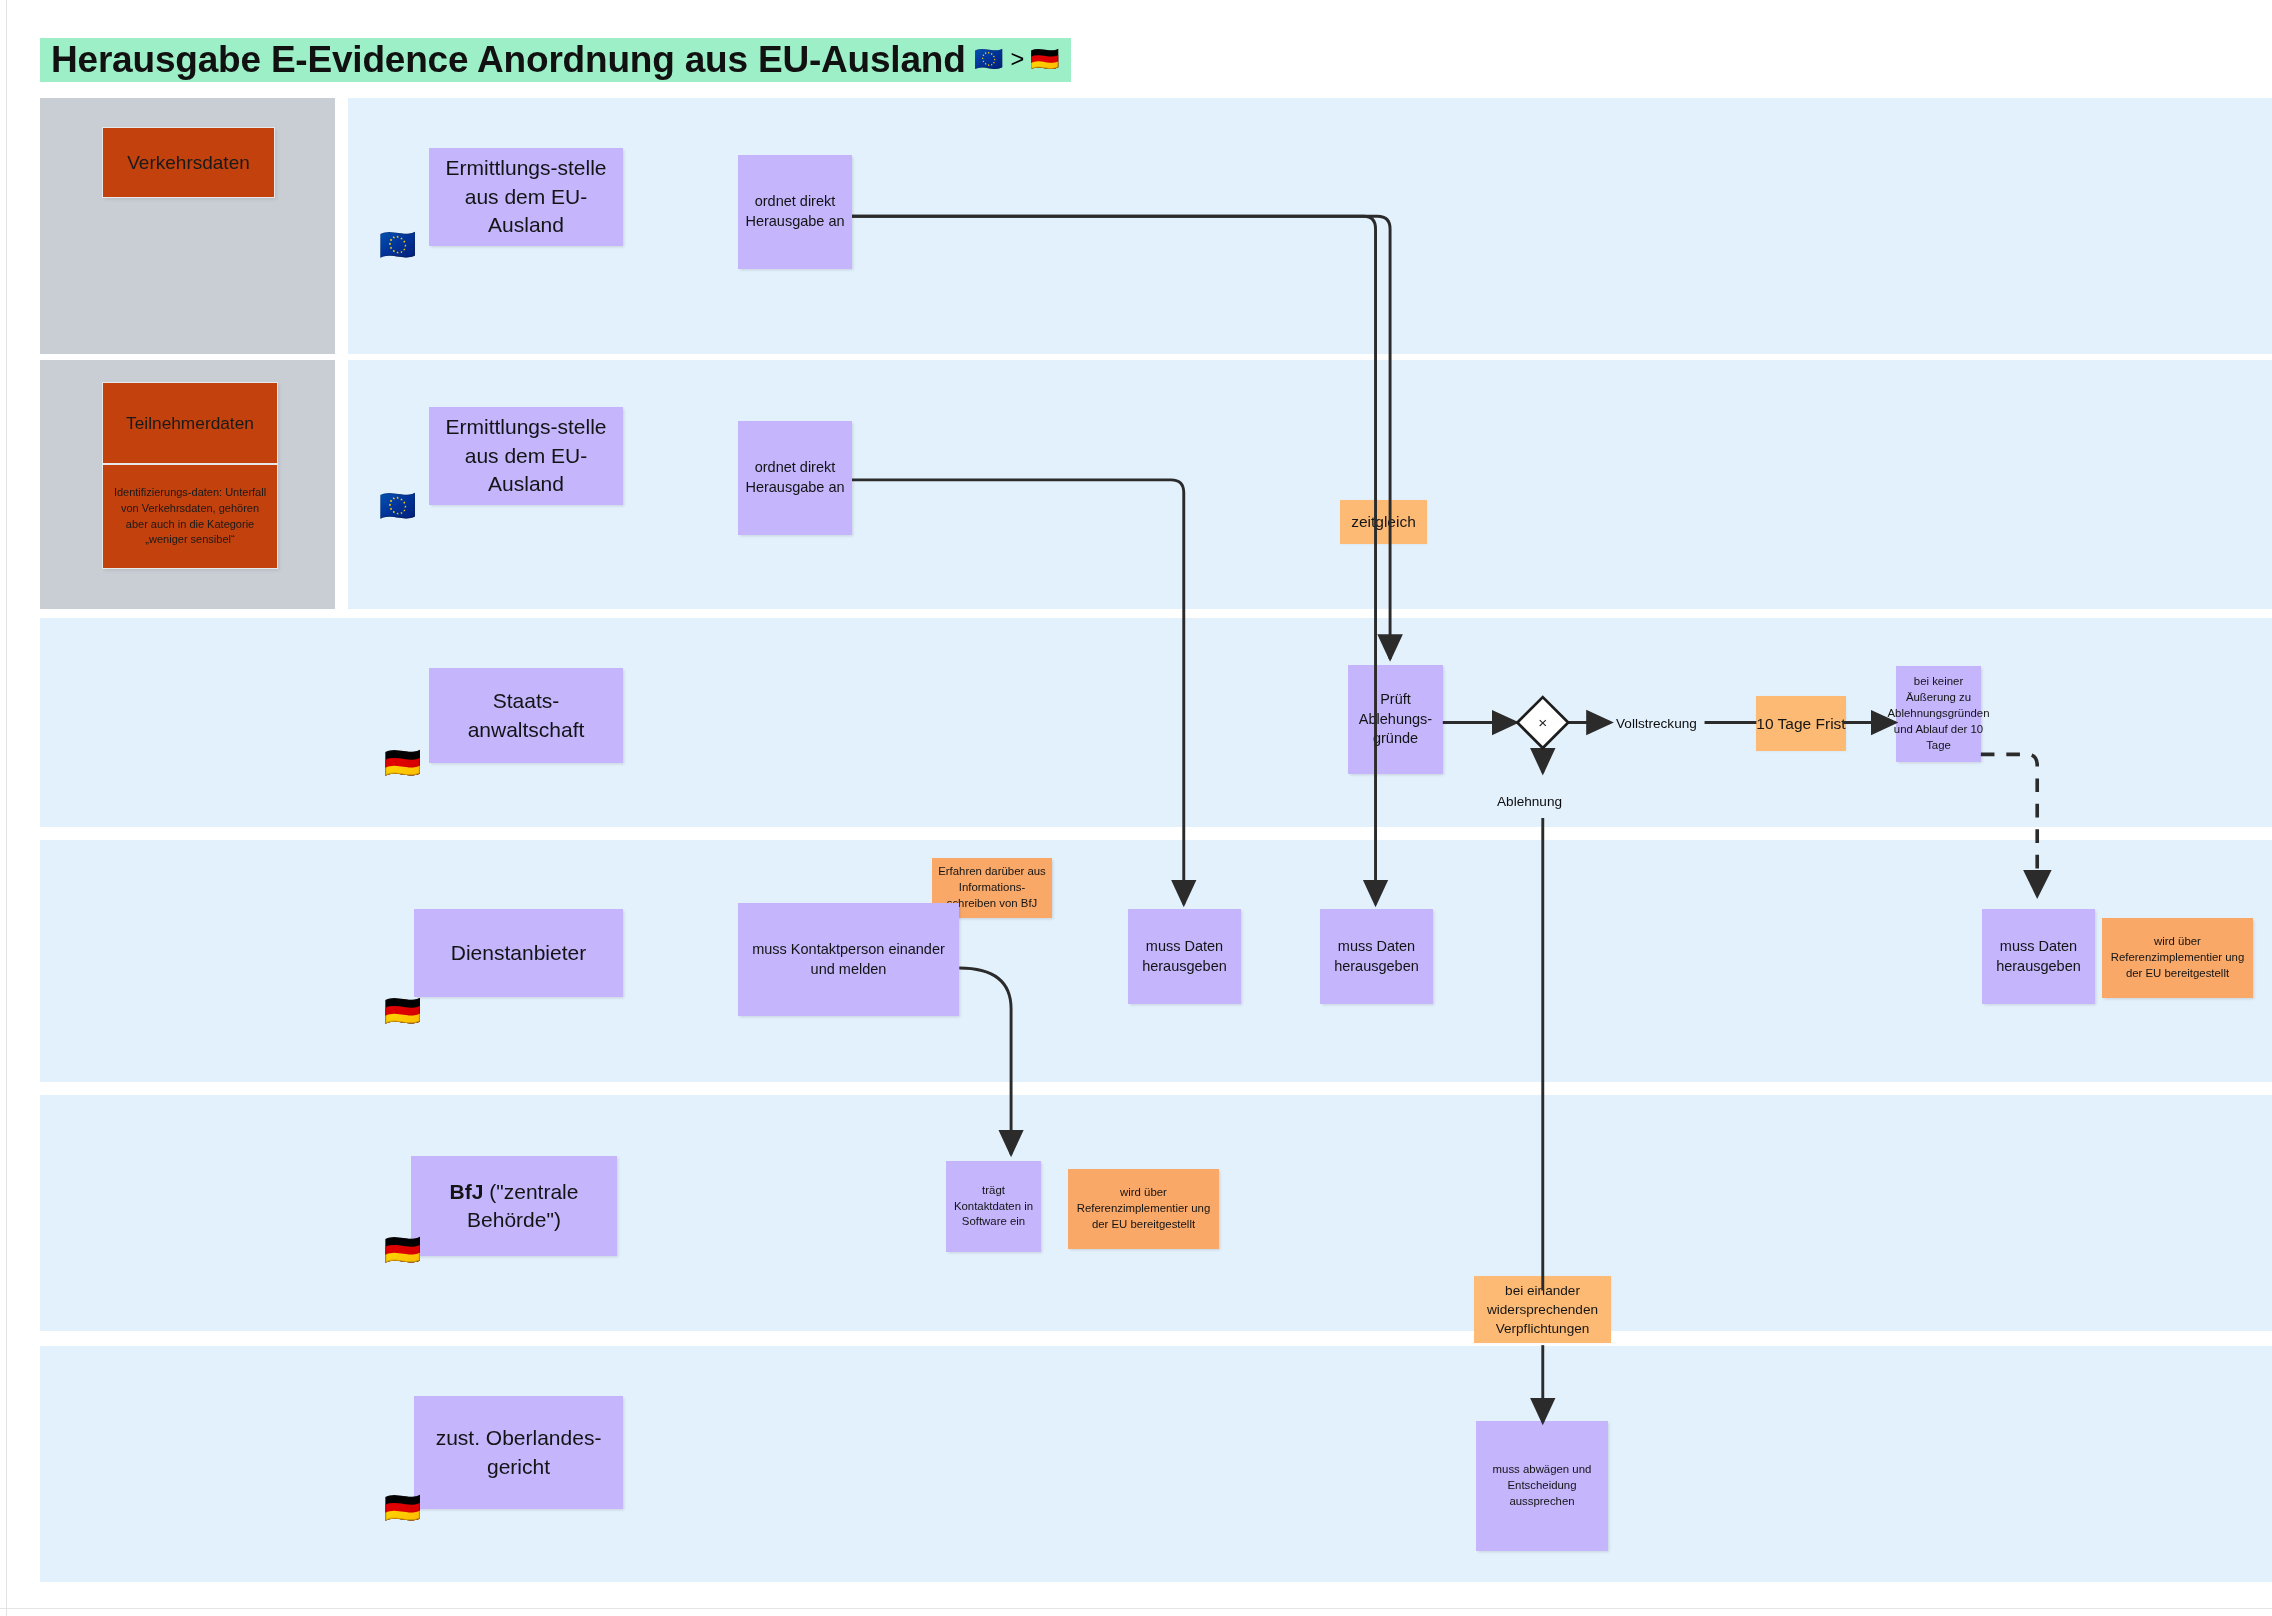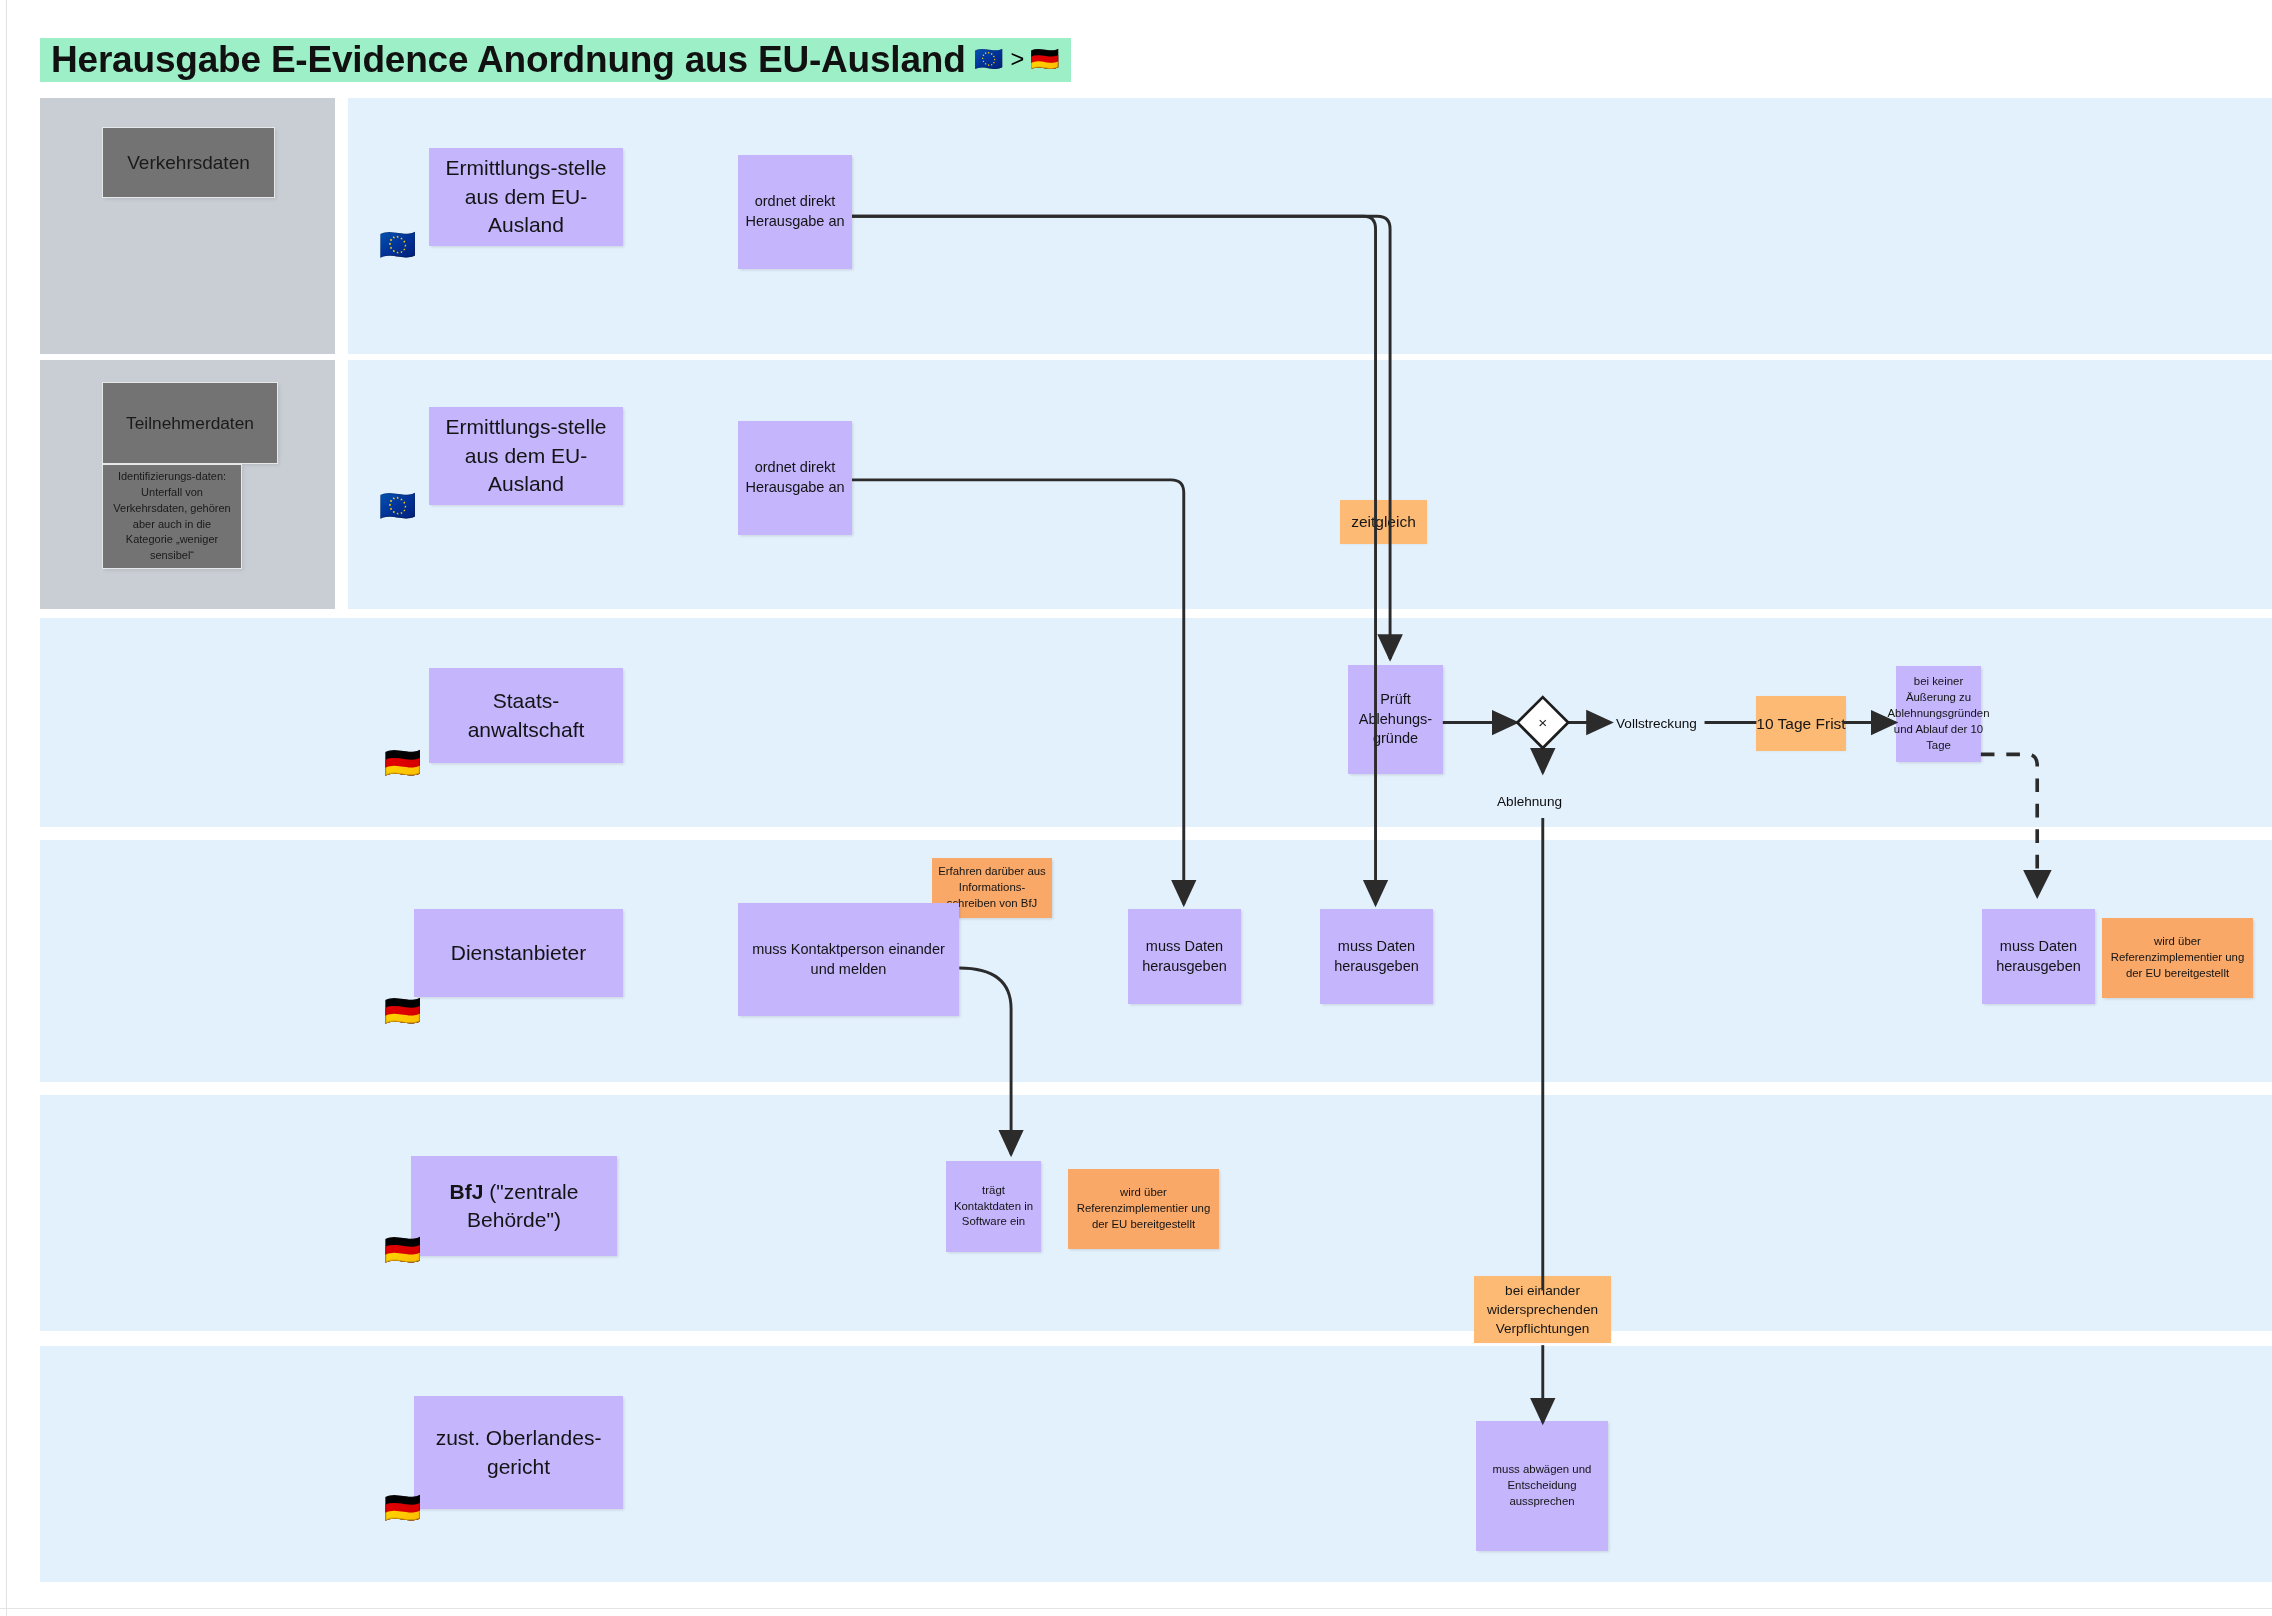--- a/index.html
+++ b/index.html
@@ -78,21 +78,21 @@
     background: #e3f1fd;
   }
   .lane-actor.noside {
     left: 40px;
     width: 654px;
   }
 
   
   .data-card {
     position: absolute;
-    background: #737373;
+    background: #c2410c;
     border: 0.9px solid #e6e8ea;
     box-shadow: 1.8px 1.8px 3.6px rgba(0,0,0,0.09);
     display: flex;
     align-items: center;
     justify-content: center;
     box-sizing: border-box;
     text-align: center;
     color: #1a1a1a;
   }
   .data-card .dc-label { font-size: 19px; }
@@ -195,21 +195,21 @@
 
   <div class="lane-actor noside" style="top:1346px;height:236px;"></div>
   <div class="lane-flow" style="top:1346px;height:236px;"></div>
 
   <div class="data-card" style="left:102px;top:127px;width:173px;height:71px;">
     <span class="dc-label">Verkehrsdaten</span>
   </div>
   <div class="data-card" style="left:102px;top:382px;width:176px;height:82px;">
     <span class="dc-label" style="font-size:17.3px;">Teilnehmerdaten</span>
   </div>
-  <div class="data-card" style="left:102px;top:464px;width:140px;height:105px;">
+  <div class="data-card" style="left:102px;top:464px;width:176px;height:105px;">
     <span class="dc-note">Identifizierungs-daten: Unterfall von Verkehrsdaten, gehören aber auch in die Kategorie „weniger sensibel“</span>
   </div>
 
   <div class="note actor" style="left:429px;top:148px;width:194px;height:98px;">
     <span>Ermittlungs-stelle aus dem EU-Ausland</span>
   </div>
   <span class="actor-flag" style="left:379px;top:230px;">🇪🇺</span>
 
   <div class="note actor" style="left:429px;top:407px;width:194px;height:98px;">
     <span>Ermittlungs-stelle aus dem EU-Ausland</span>

